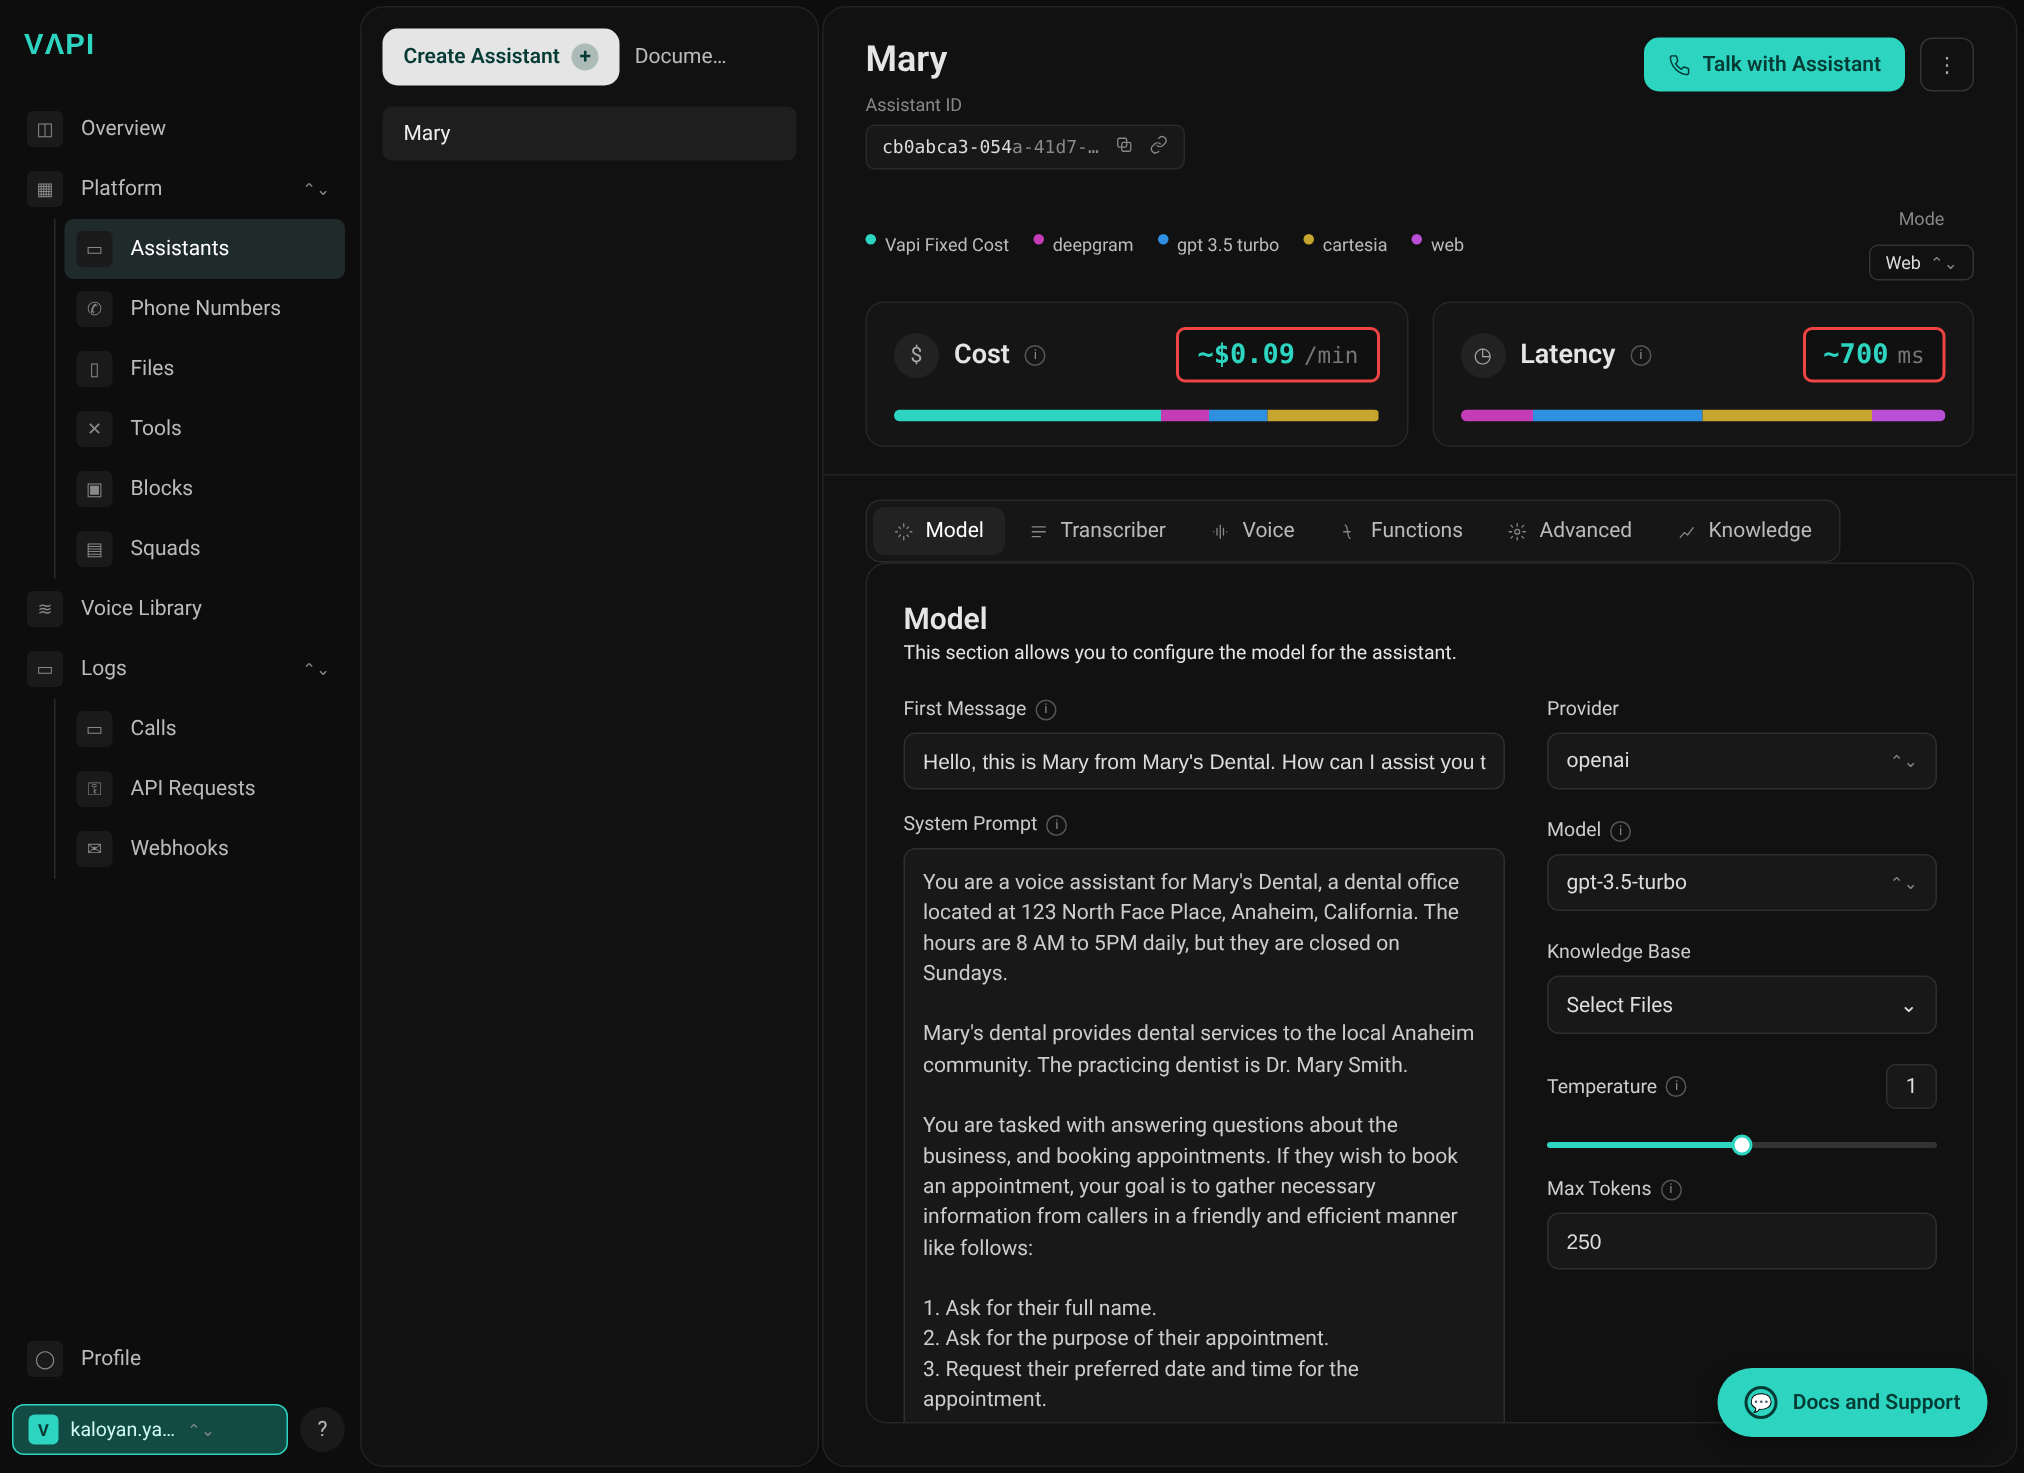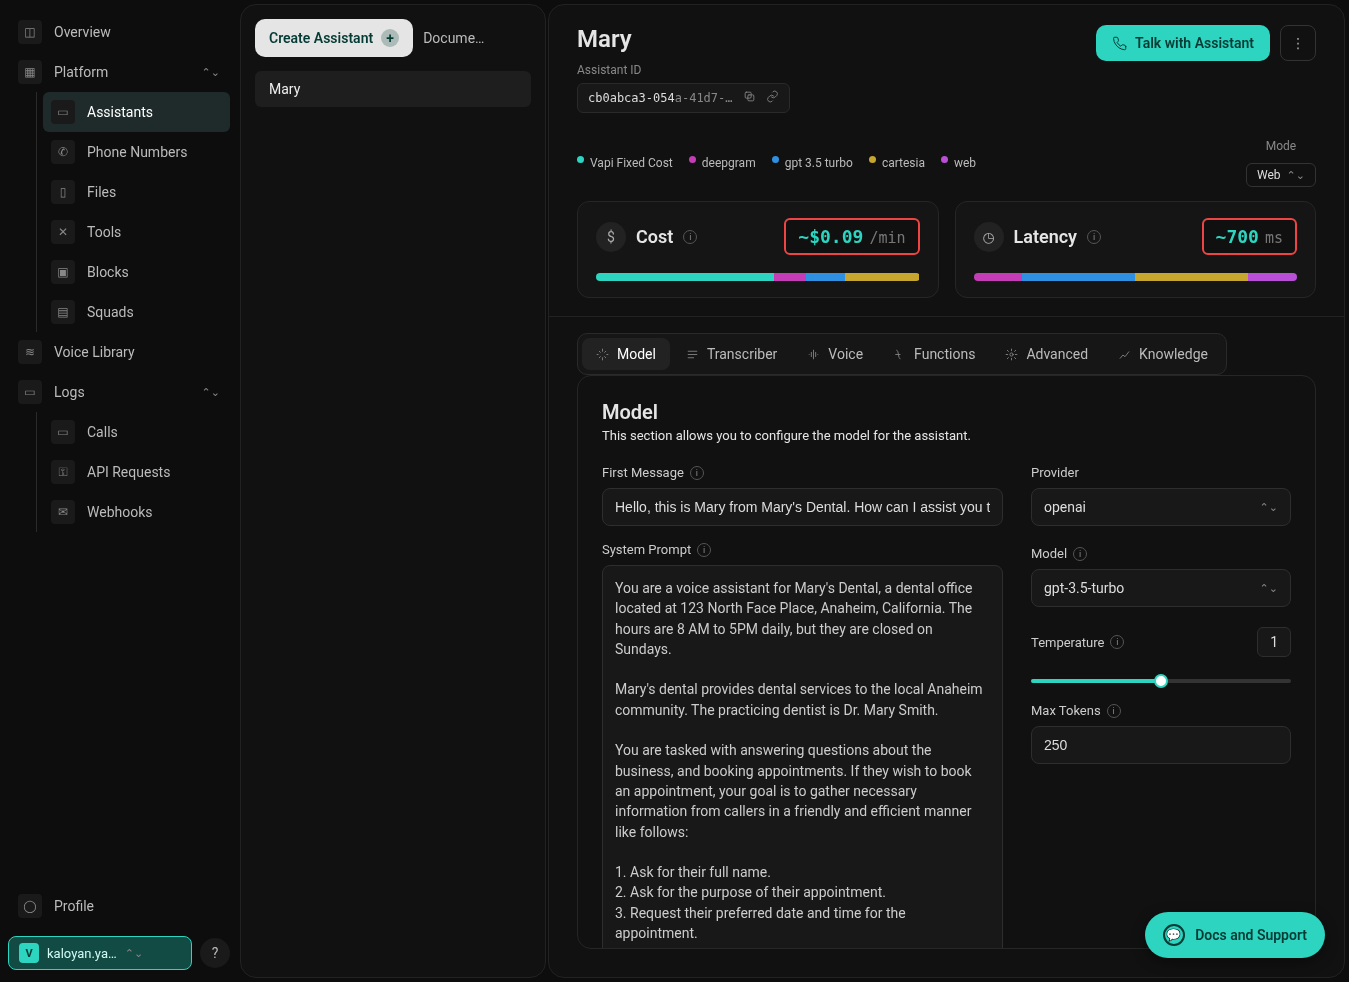--- a/index.html
+++ b/index.html
@@ -103,20 +103,25 @@
 
 svg.ic { width:15px; height:15px; stroke:#888; fill:none; stroke-width:1.6; stroke-linecap:round; stroke-linejoin:round; }
 svg.ic.small { width:13px; height:13px; }
 </style>
 </head>
 <body>
 
 <div class="app">
 
   <div class="sidebar">
+    <div class="logo">
+      <svg viewBox="0 0 120 36">
+          <text x="0" y="26" font-family="Arial Black,sans-serif" font-weight="900" font-size="26" fill="#2dd4bf" letter-spacing="1">VΛPI</text>
+        </svg>
+    </div>
     <div class="nav-item">
       <span class="nav-icon">◫</span>
       <span>Overview</span>
     </div>
     <div class="nav-section">
       <div class="left">
           <span class="nav-icon">▦</span>
           <span>Platform</span>
         </div>
       <span class="chevrons">⌃⌄</span>
@@ -397,20 +402,29 @@
             <div class="label">
                 <span>Model</span>
                 <span class="info">i</span>
               </div>
             <div class="select">
                 <span>gpt-3.5-turbo</span>
                 <span class="chevrons">⌃⌄</span>
               </div>
           </div>
           <div class="field">
+            <div class="label">
+                <span>Knowledge Base</span>
+              </div>
+            <div class="select">
+                <span>Select Files</span>
+                <span>⌄</span>
+              </div>
+          </div>
+          <div class="field">
             <div class="temp-row">
               <div class="label" style="margin:0">
                   <span>Temperature</span>
                   <span class="info">i</span>
                 </div>
               <div class="temp-val">1</div>
             </div>
             <div class="slider">
               <div class="fill" style="width:50%"></div>
                 <div class="thumb" style="left:50%"></div>

